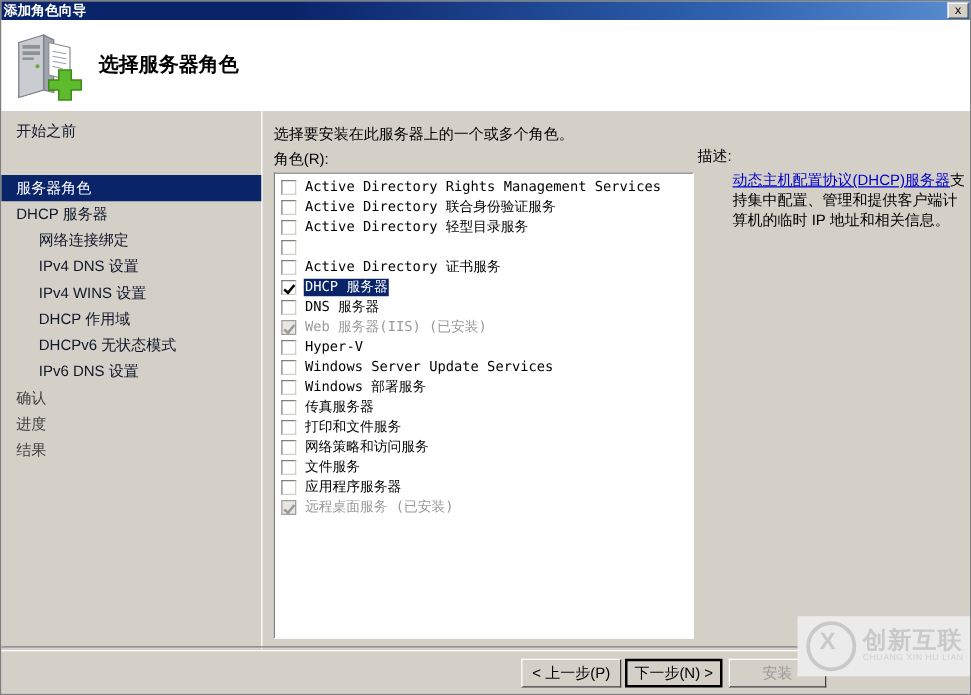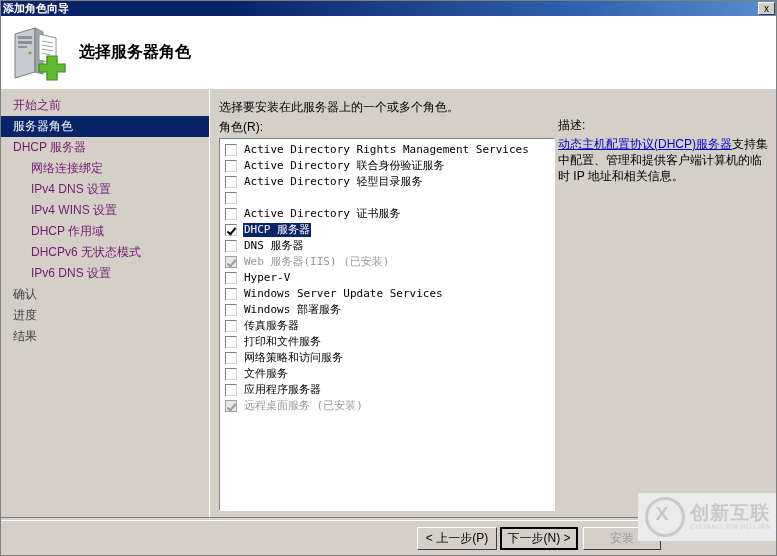--- a/index.html
+++ b/index.html
@@ -101,30 +101,31 @@
     height: 430px;
     background: #d4d0c8;
     border-right: 1px solid #ffffff;
     box-sizing: border-box;
     padding-top: 6px;
   }
   .side-item {
     height: 21px;
     line-height: 21px;
     font-size: 12px;
-    color: #701a75;
+    color: #0f172a;
     padding-left: 12px;
     white-space: nowrap;
     box-sizing: border-box;
   }
   .side-item.indent { padding-left: 30px; }
   .side-item.selected {
     background: #0a246a;
     color: #ffffff;
     padding-left: 12px;
+    margin-top: 24px;
   }
   .side-item.dim { color: #404040; }
 
   
   #main {
     position: absolute;
     left: 210px; top: 0;
     width: 565px;
     height: 430px;
   }
@@ -217,20 +218,21 @@
     position: absolute;
     left: 347px; top: 28px;
     width: 214px;
     font-size: 12px;
     color: #000000;
   }
   #desc-title { margin-bottom: 2px; }
   #desc-body {
     line-height: 16px;
     word-break: break-all;
+    margin-left: 28px;
   }
   #desc-link {
     color: #0000cc;
     text-decoration: underline;
     cursor: pointer;
   }
 
   
   #footer {
     position: absolute;

